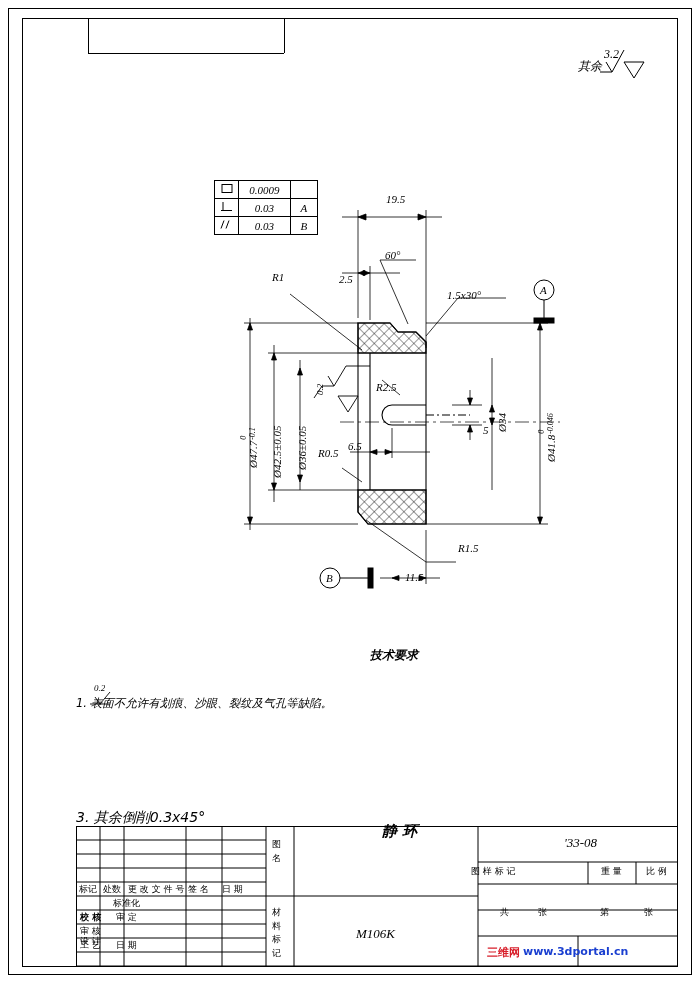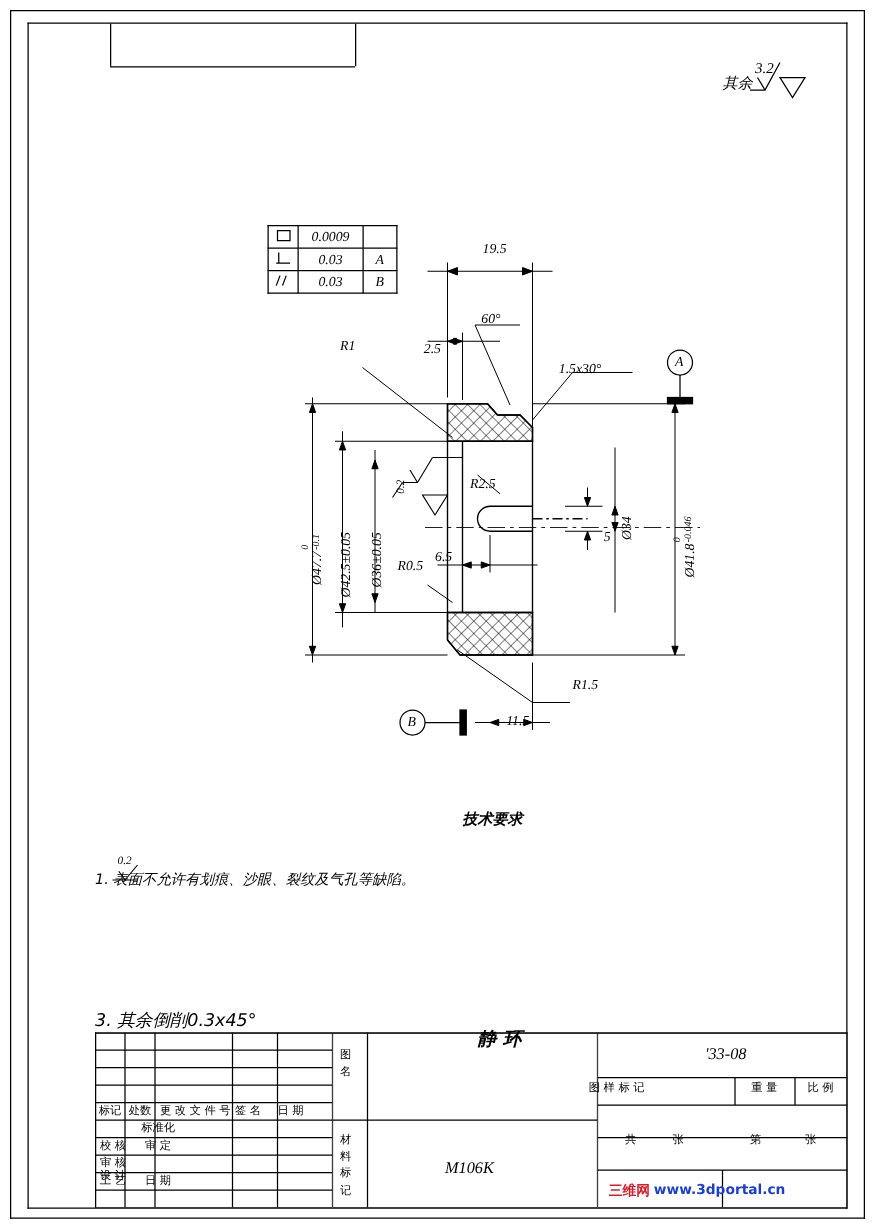--- a/index.html
+++ b/index.html
@@ -293,21 +293,21 @@
   </svg>
 
   <div class="txt cn tiny" style="left:79px;top:885px;">标记</div>
   <div class="txt cn tiny" style="left:103px;top:885px;">处数</div>
   <div class="txt cn tiny" style="left:128px;top:885px;">更 改 文 件 号</div>
   <div class="txt cn tiny" style="left:188px;top:885px;">签  名</div>
   <div class="txt cn tiny" style="left:222px;top:885px;">日 期</div>
 
   <div class="txt cn tiny" style="left:80px;top:937px;">设   计</div>
   <div class="txt cn tiny" style="left:113px;top:899px;">标准化</div>
-  <div class="txt cn tiny" style="left:80px;top:913px;">校   核</div>
+  <div class="txt cn tiny" style="left:80px;top:913px;font-weight:bold;">校   核</div>
   <div class="txt cn tiny" style="left:116px;top:913px;">审   定</div>
   <div class="txt cn tiny" style="left:80px;top:927px;">审   核</div>
   <div class="txt cn tiny" style="left:116px;top:927px;"></div>
   <div class="txt cn tiny" style="left:80px;top:941px;">工   艺</div>
   <div class="txt cn tiny" style="left:116px;top:941px;">日   期</div>
 
   <svg class="abs" style="left:266px;top:826px;" width="212" height="140">
     <g stroke="#000" stroke-width="1" fill="none">
       <line x1="0" y1="0" x2="212" y2="0"></line>
       <line x1="0" y1="140" x2="212" y2="140"></line>

